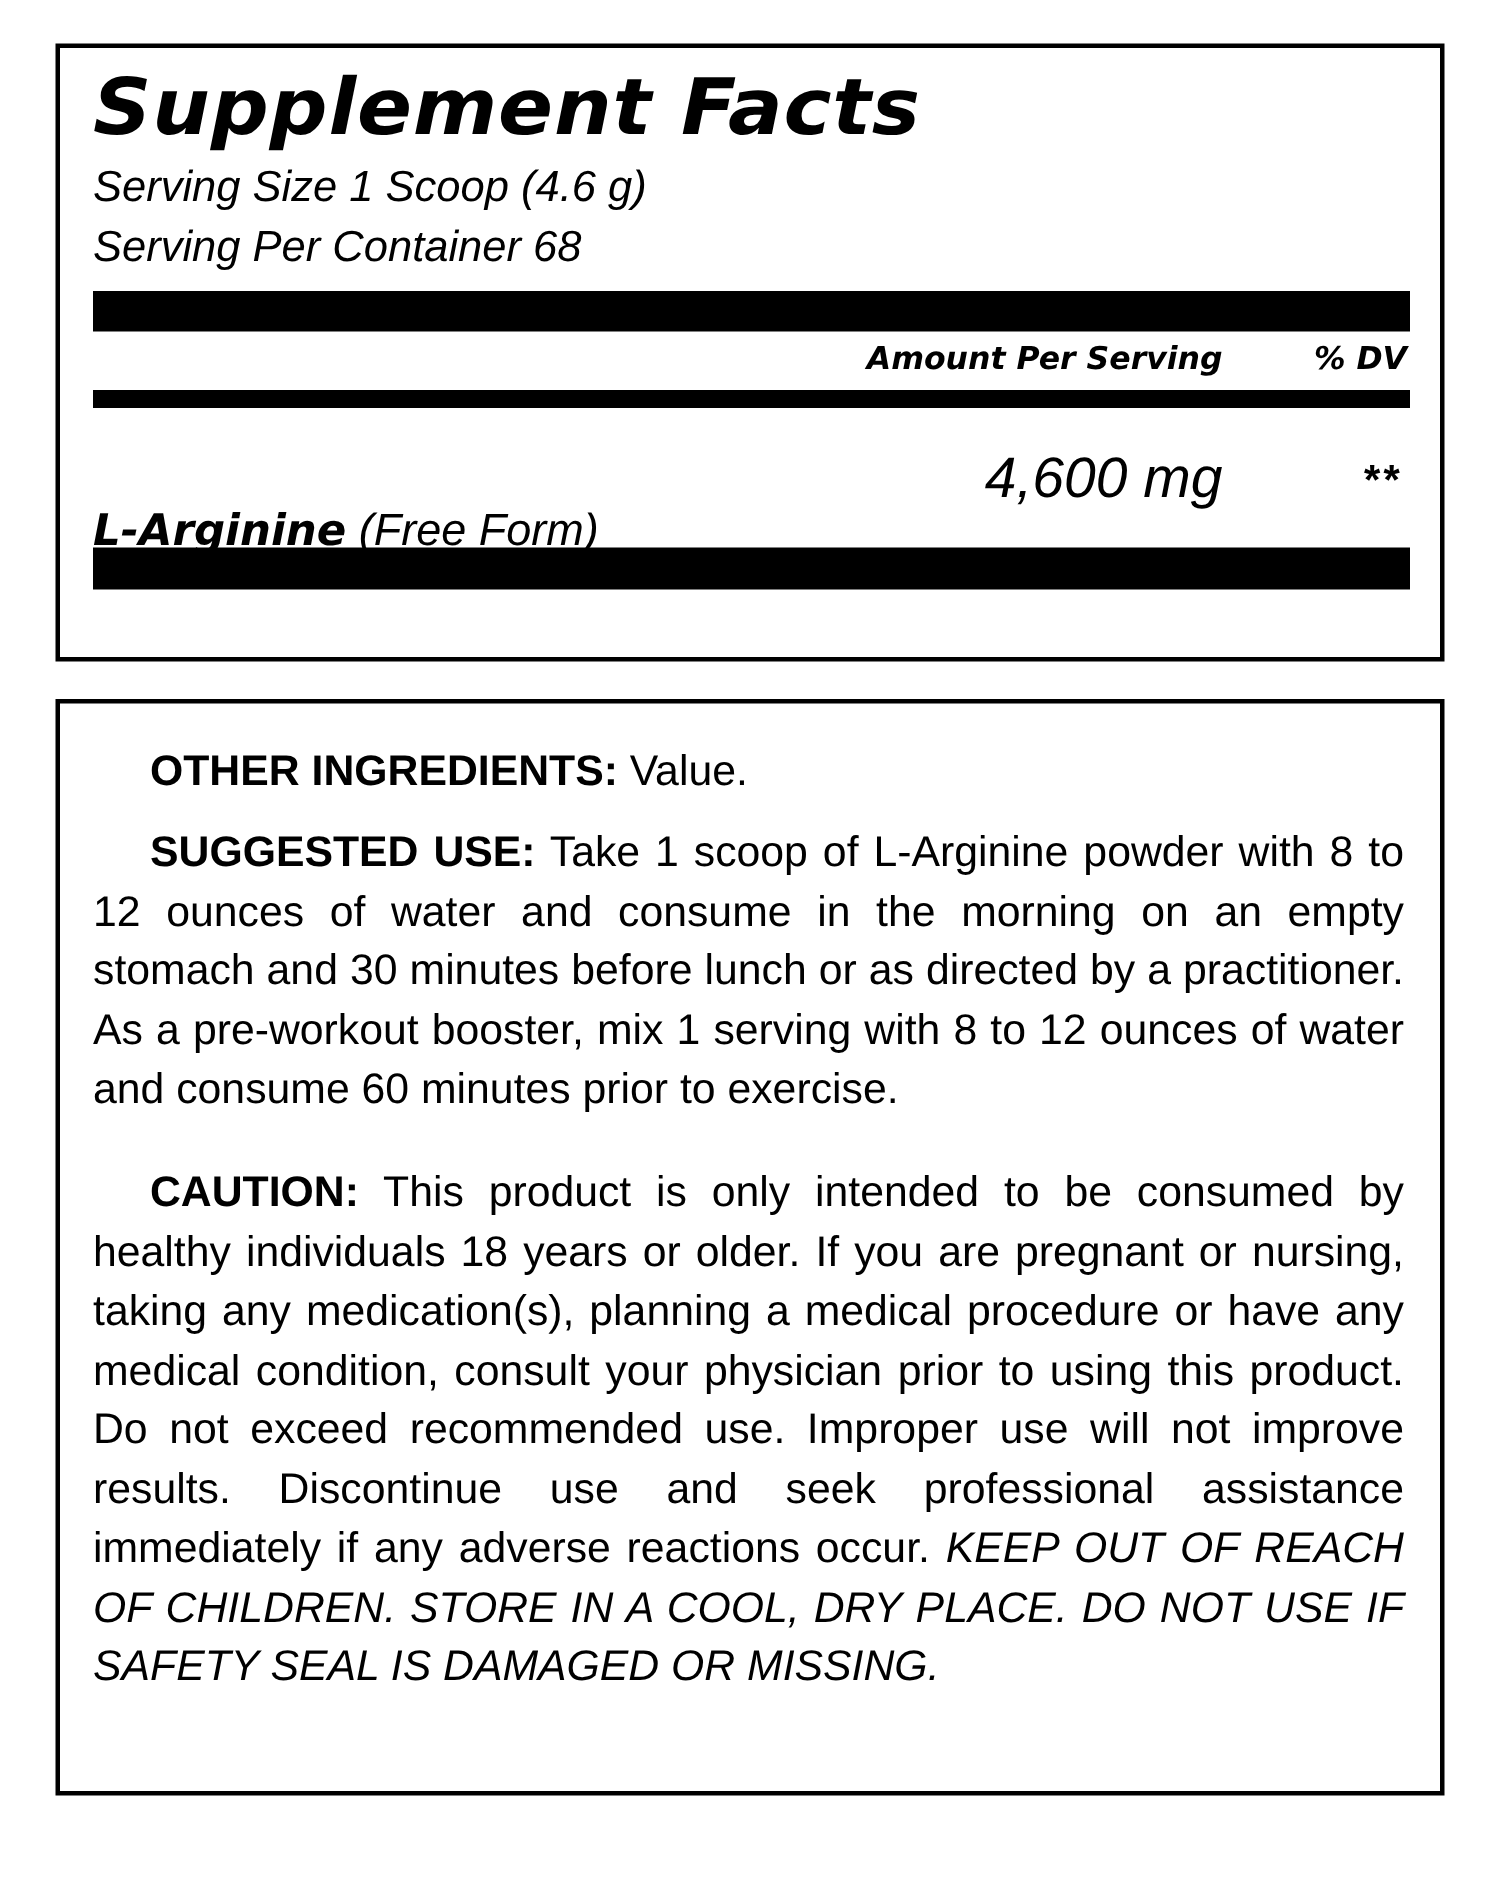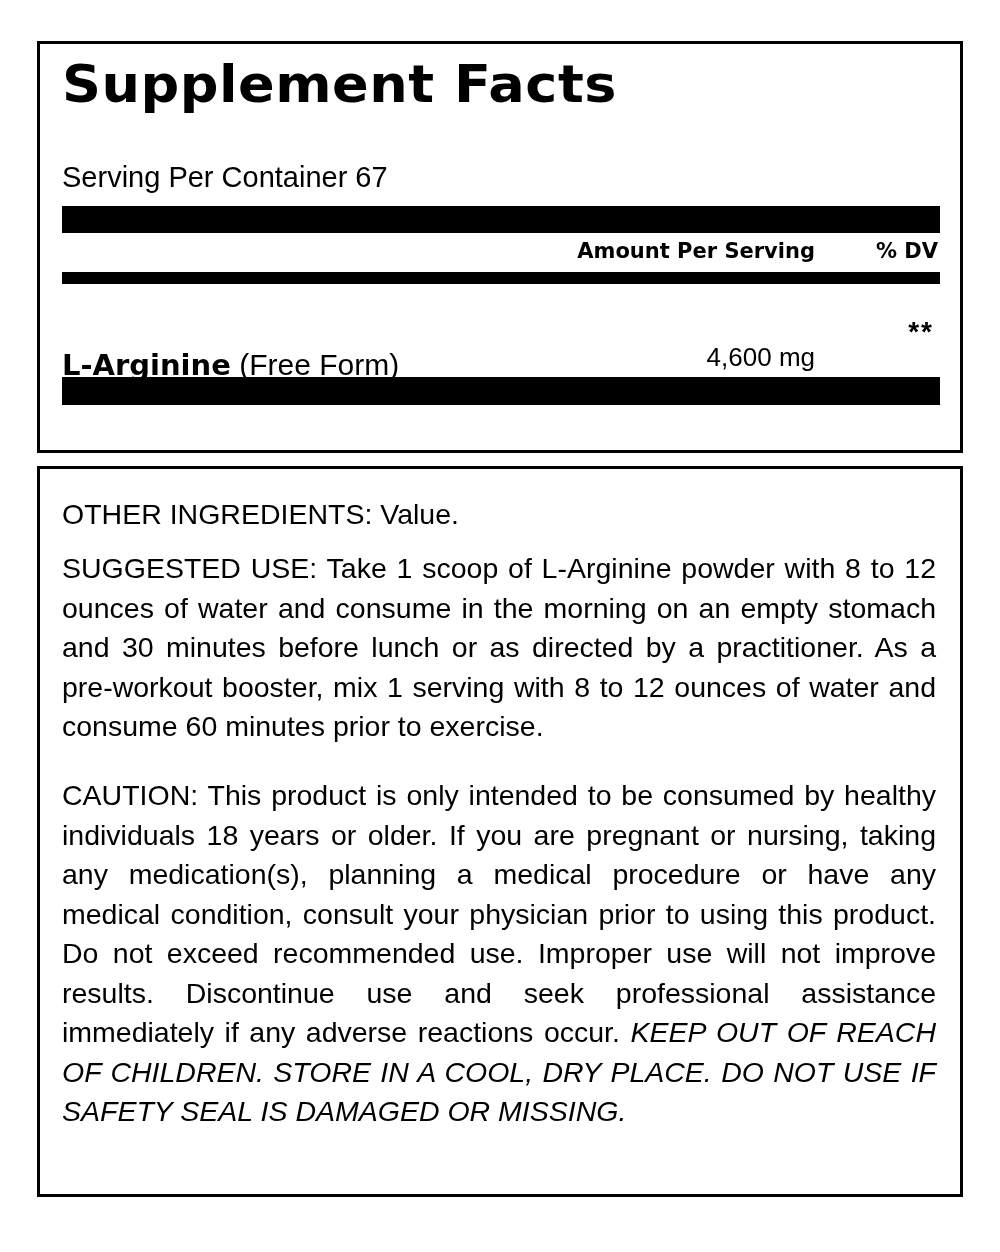--- a/index.html
+++ b/index.html
@@ -1,38 +1,39 @@
 <!DOCTYPE html>
 <html><head>
 <meta charset="utf-8">
 <style>
   html, body { margin:0; padding:0; background:#ffffff; }
   body { width:1000px; height:1252px; position:relative; font-family:"Liberation Sans", sans-serif; color:#000; }
   .box { position:absolute; left:37px; width:920px; border:3px solid #000; box-sizing:content-box; }
-  #facts { top:41px; height:406px; }
+  #facts { top:29px; height:406px;font-style:italic; }
   #info { top:466px; height:725px; }
   .title { position:absolute; left:22px; top:10px; font-size:52px; font-weight:bold; letter-spacing:0.5px; font-family:"DejaVu Sans", sans-serif; transform:scaleX(1.04); transform-origin:left; }
   .serv { position:absolute; left:22px; font-size:29px; }
   .bar { position:absolute; left:22px; right:20px; background:#000; }
   .hdr { position:absolute; top:195px; font-size:21px; font-weight:bold; font-family:"DejaVu Sans", sans-serif;text-align:center; }
   .ing-name { position:absolute; left:22px; top:264px; font-size:30px;margin-top:40px; }
   .ing-name b { font-family:"DejaVu Sans", sans-serif; font-weight:bold; font-size:29px; }
-  .amt { position:absolute; right:145px; top:266px; font-size:26px;margin-top:32px; }
+  .amt { position:absolute; right:145px; top:266px; font-size:38px; }
   .dv { position:absolute; right:26px; top:272px; font-size:28px; font-weight:bold; letter-spacing:2px; }
   .foot { position:absolute; left:22px; top:368px; font-size:22px; }
   .para { position:absolute; left:22px; width:874px; font-size:28.5px; line-height:39.5px; text-align:justify; }
-  .para b { font-weight:normal; }
+  .para b { font-weight:bold;margin-left:38px; }
   .para i { font-style:italic; }
 </style>
 </head>
 <body>
 
 <div class="box" id="facts">
   <div class="title">Supplement Facts</div>
-  <div class="serv" style="top:117px">Serving Per Container 67</div>
+  <div class="serv" style="top:77px">Serving Size 1 Scoop (4.6 g)</div>
+  <div class="serv" style="top:117px">Serving Per Container 68</div>
   <div class="bar" style="top:162px;height:27px"></div>
   <div class="hdr" style="right:145px">Amount Per Serving</div>
   <div class="hdr" style="right:22px">% DV</div>
   <div class="bar" style="top:228px;height:12px"></div>
   <div class="ing-name"><b>L-Arginine</b><span> (Free Form)</span></div>
   <div class="amt">4,600 mg</div>
   <div class="dv">**</div>
   <div class="bar" style="top:333px;height:28px"></div>
 </div>
 

